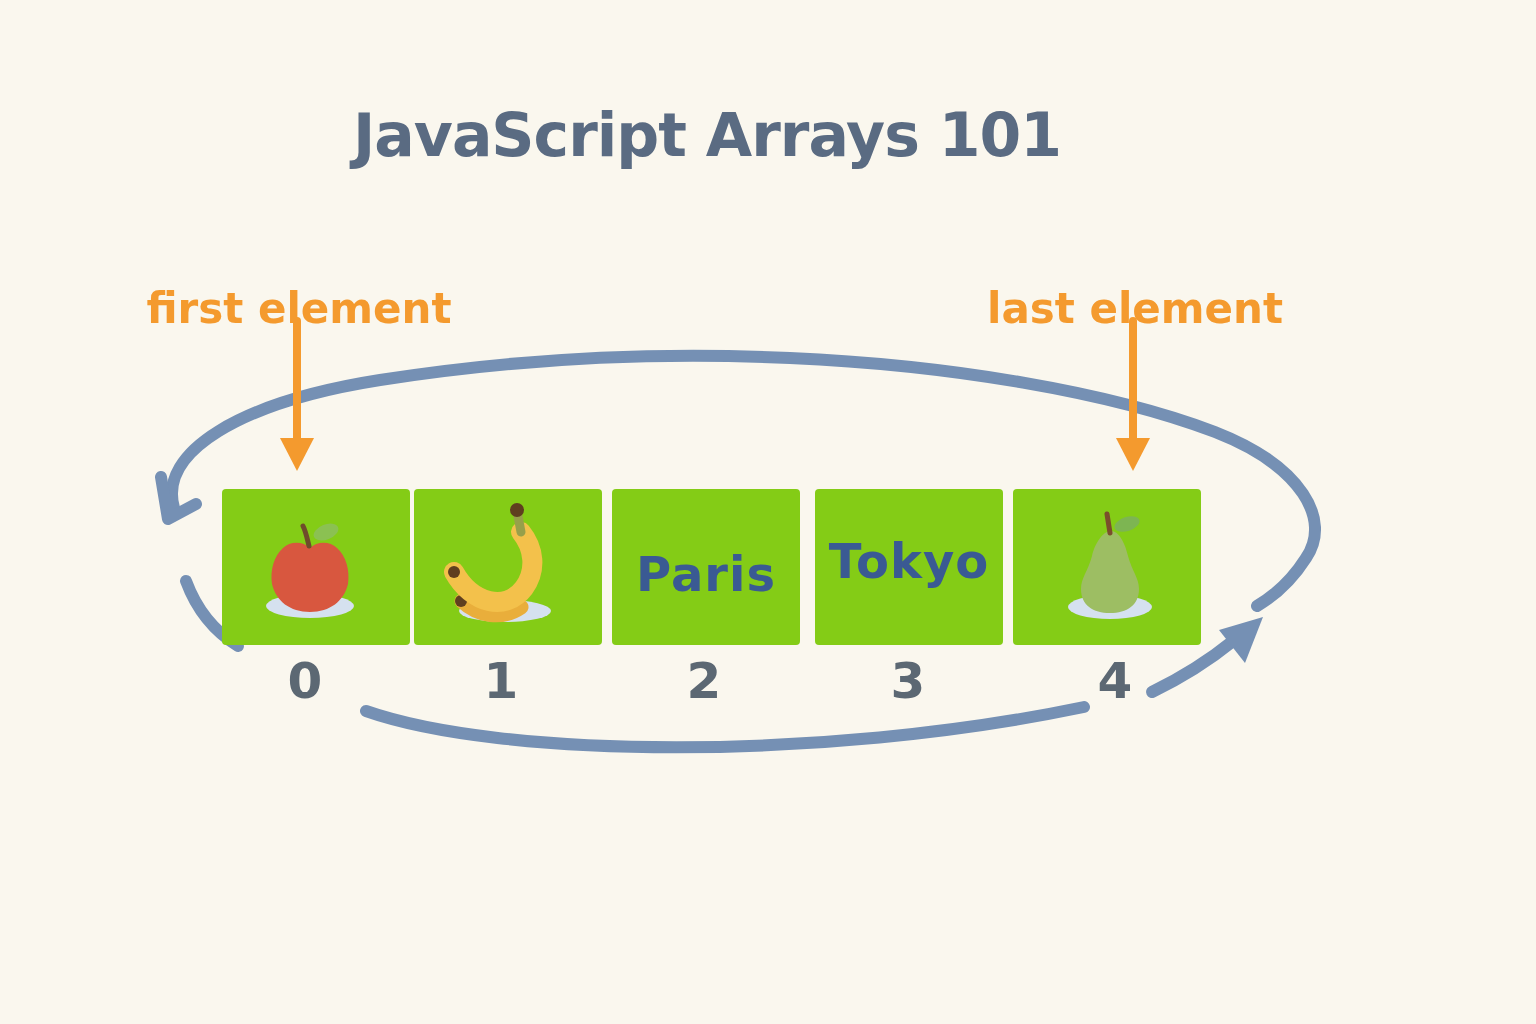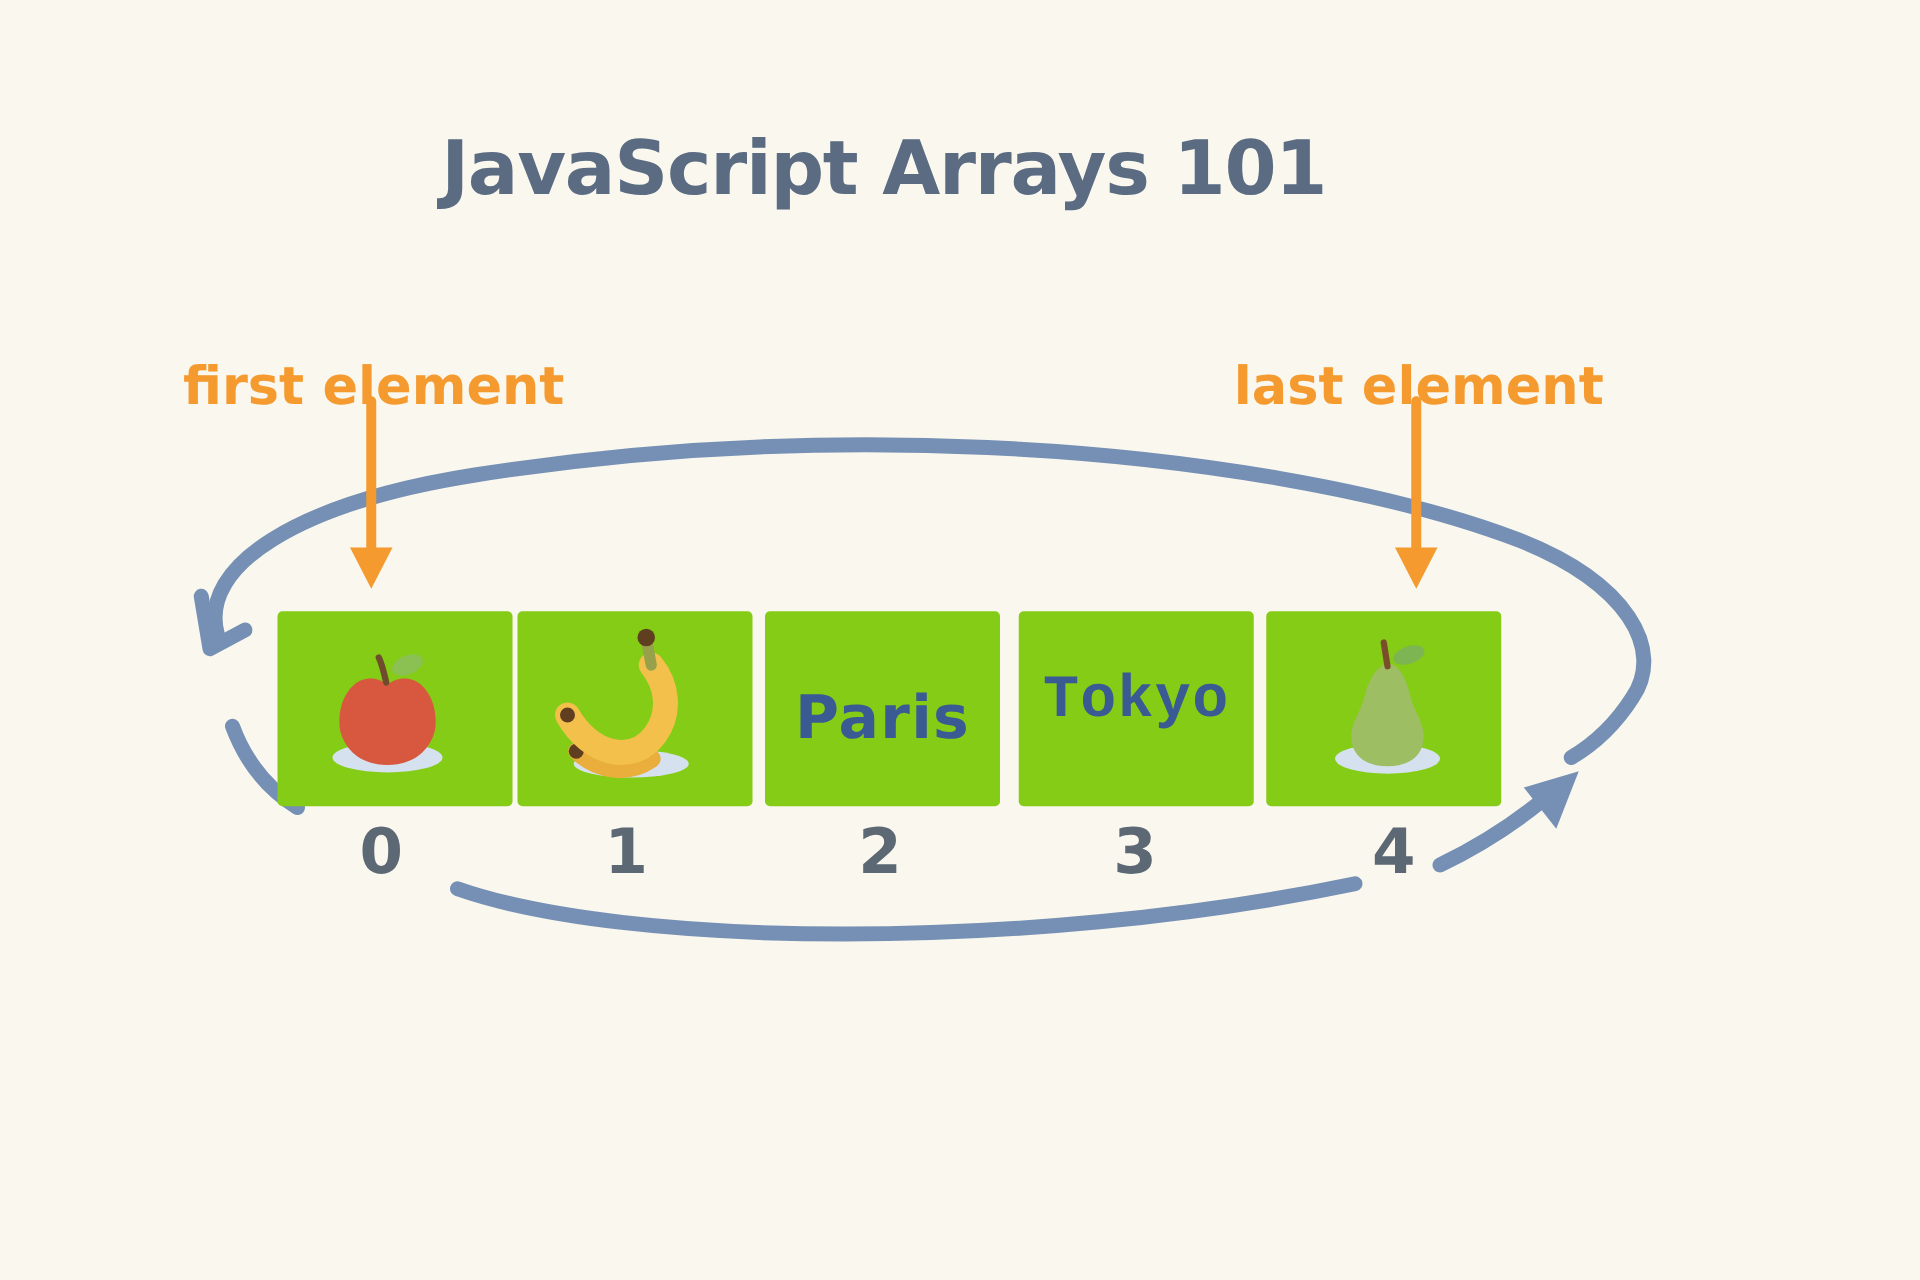--- a/index.html
+++ b/index.html
@@ -39,21 +39,21 @@
   #cell-2 { left:612px; }
   #cell-3 { left:815px; }
   #cell-4 { left:1013px; }
   .cell svg { display:block; width:188px; height:156px; }
 
   .city {
     font-size:48px; font-weight:bold;
     color:#3a5a93; letter-spacing:1px;
   }
   #cell-2 .city { transform:translateY(7px); }
-  #cell-3 .city { transform:translateY(-6px);font-family:Liberation Mono, monospace; }
+  #cell-3 .city { transform:translateY(-6px); }
 
   .index-label {
     position:absolute; top:652px;
     transform:translateX(-50%);
     font-size:50px; font-weight:bold;
     color:#5c6873; z-index:3;
   }
   #index-0 { left:305px; }
   #index-1 { left:501px; }
   #index-2 { left:704px; }

